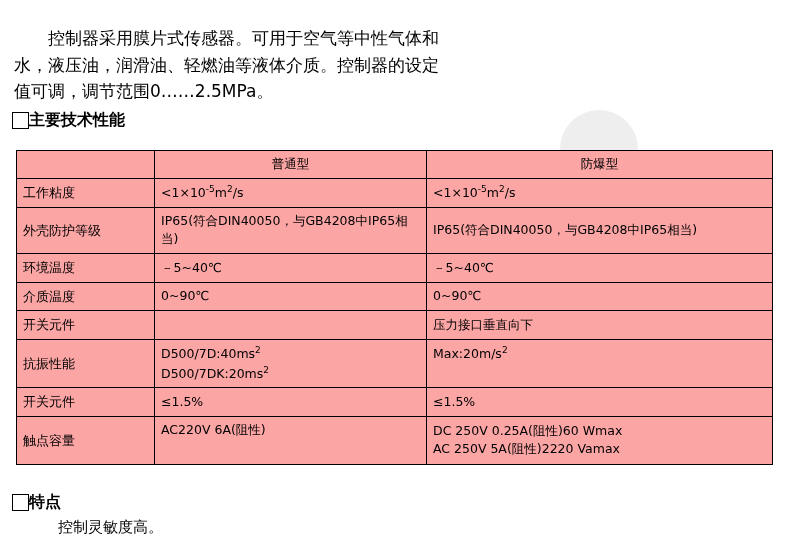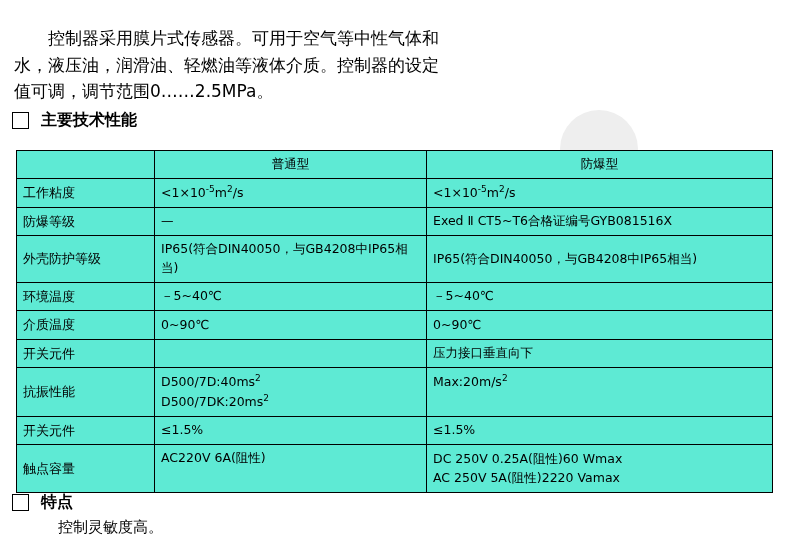--- a/index.html
+++ b/index.html
@@ -66,21 +66,21 @@
     font-size: 17px;
     line-height: 1.56;
     text-indent: 2em;
     font-family: "DejaVu Sans", "Liberation Sans", sans-serif;
   }
   
   .section-head {
     position: absolute;
     display: flex;
     align-items: center;
-    gap: 12px;
+    gap: 0;
     font-size: 16px;
     font-weight: bold;
     font-family: "DejaVu Sans", "Liberation Sans", sans-serif;
   }
   .sq {
     display: inline-block;
     width: 15px;
     height: 15px;
     border: 1.6px solid #000;
     background: #fff;
@@ -98,21 +98,21 @@
   
   table.spec {
     position: absolute;
     left: 16px;
     top: 150px;
     width: 652px;
     border-collapse: collapse;
     table-layout: fixed;
     font-size: 12.5px;
     font-family: "DejaVu Sans", "Liberation Sans", sans-serif;
-    background: #5eead4;
+    background: #fca5a5;
   }
   table.spec td, table.spec th {
     border: 1px solid #000;
     padding: 4px 6px;
     vertical-align: middle;
     font-weight: normal;
     line-height: 1.5;
   }
   table.spec th {
     text-align: center;
@@ -160,25 +160,20 @@
           <th>防爆型</th>
         </tr>
       </thead>
       <tbody>
         <tr class="rowh">
           <td class="cell-label">工作粘度</td>
           <td><span class="nowrap">&lt;1×10<sup>-5</sup>m<sup>2</sup>/s</span></td>
           <td><span class="nowrap">&lt;1×10<sup>-5</sup>m<sup>2</sup>/s</span></td>
         </tr>
         <tr class="rowh">
-          <td class="cell-label">防爆等级</td>
-          <td>—</td>
-          <td>Exed Ⅱ CT5~T6合格证编号GYB081516X</td>
-        </tr>
-        <tr class="rowh">
           <td class="cell-label">外壳防护等级</td>
           <td>IP65(符合DIN40050，与GB4208中IP65相当)</td>
           <td>IP65(符合DIN40050，与GB4208中IP65相当)</td>
         </tr>
         <tr class="rowh">
           <td class="cell-label">环境温度</td>
           <td>－5~40℃</td>
           <td>－5~40℃</td>
         </tr>
         <tr class="rowh">

